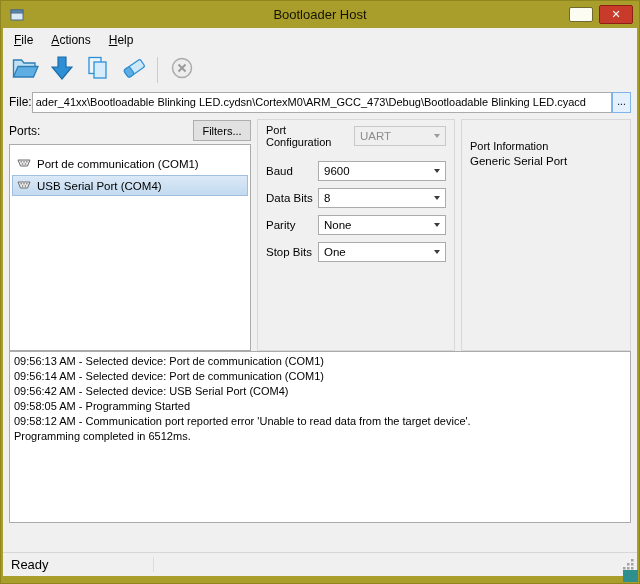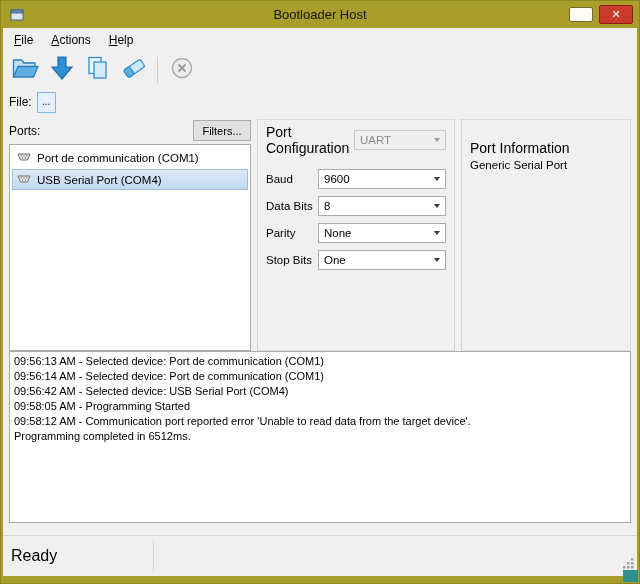--- a/index.html
+++ b/index.html
@@ -23,62 +23,62 @@
     display:flex;flex-direction:column;}
   
   .menubar{height:23px;display:flex;align-items:center;padding-left:2px;}
   .menu-item{padding:3px 9px;font-size:12px;}
   .menu-item::first-letter{text-decoration:underline;}
   
   .toolbar{height:38px;display:flex;align-items:center;padding-left:6px;gap:3px;}
   .tool-btn{width:33px;height:32px;display:flex;align-items:center;justify-content:center;}
   .tool-sep{width:1px;height:26px;background:#CCCCCC;margin:0 4px;}
   
-  .file-row{display:flex;align-items:center;margin:2px 6px 6px 6px;gap:5px;height:22px;}
+  .file-row{display:flex;align-items:center;margin:2px 6px 6px 6px;height:22px;}
   .file-label{font-size:12px;flex:0 0 auto;}
   .file-input{flex:1;height:21px;border:1px solid #ABABAB;background:#fff;font-size:11px;
     padding:0 3px;font-family:"Liberation Sans",sans-serif;min-width:0;}
   .browse-btn{width:19px;height:21px;border:1px solid #7EB4EA;background:#E4F0FB;font-size:10px;
     display:flex;align-items:center;justify-content:center;padding:0;line-height:1;
     font-family:"Liberation Sans",sans-serif;}
   
   .middle{display:flex;margin:0 6px;gap:6px;height:232px;}
   .ports-col{width:242px;display:flex;flex-direction:column;flex:0 0 auto;}
   .ports-header{height:23px;display:flex;align-items:center;justify-content:space-between;}
   .ports-label{font-size:12px;}
   .filters-btn{width:58px;height:21px;border:1px solid #ADADAD;background:#E1E1E1;font-size:11px;
     font-family:"Liberation Sans",sans-serif;}
-  .ports-list{flex:1;background:#fff;border:1px solid #ABABAB;margin-top:2px;padding-top:2px;}
+  .ports-list{flex:1;background:#fff;border:1px solid #ABABAB;margin-top:2px;padding-top:8px;}
   .port-item{height:22px;display:flex;align-items:center;gap:6px;padding-left:4px;
     font-size:11.5px;margin:0 2px;border:1px solid transparent;}
   .port-item.selected{background:linear-gradient(#DCE9F7,#C2DAF0);border:1px solid #9FBFDF;height:21px;}
   .group{border:1px solid #D8D8D8;background:#F0F0F0;}
   .config-group{width:198px;padding:4px 8px;flex:0 0 auto;}
   .config-header{display:flex;align-items:center;justify-content:space-between;}
-  .group-title{font-size:14px;}
+  .group-title{font-size:11px;}
   .config-rows{margin-top:13px;display:flex;flex-direction:column;gap:7px;}
   .config-row{display:flex;align-items:center;}
   .config-label{width:52px;font-size:11.5px;flex:0 0 auto;}
   .combo{flex:1;height:20px;background:#fff;border:1px solid #ABABAB;display:flex;align-items:center;
     justify-content:space-between;padding-left:5px;font-size:11.5px;min-width:0;}
   .combo-proto{flex:0 0 auto;width:92px;}
   .combo.disabled{background:#EFEFEF;color:#8C8C8C;border-color:#C9C9C9;}
   .combo-arrow{width:16px;display:flex;align-items:center;justify-content:center;flex:0 0 auto;}
   .arr{width:0;height:0;border-left:3.5px solid transparent;border-right:3.5px solid transparent;
     border-top:4px solid #3A3A3A;}
   .combo.disabled .arr{border-top-color:#9B9B9B;}
   .info-group{flex:1;padding:20px 8px;}
   .info-text{font-size:11.5px;margin-top:3px;}
   
   .log-label{margin:6px 6px 2px 6px;font-size:12px;height:14px;}
   .log-box{margin:0 6px;height:172px;background:#fff;border:1px solid #ABABAB;
     padding:2px 4px;font-size:11px;line-height:15px;overflow:hidden;}
   
-  .statusbar{margin-top:auto;height:41px;border-top:1px solid #D7D7D7;display:flex;align-items:center;
-    padding-left:8px;font-size:16px;position:relative;background:#F0F0F0;}
+  .statusbar{margin-top:auto;height:24px;border-top:1px solid #D7D7D7;display:flex;align-items:center;
+    padding-left:8px;font-size:13px;position:relative;background:#F0F0F0;}
   .status-sep{position:absolute;left:150px;top:4px;bottom:4px;width:1px;background:#DCDCDC;}
   .grip{position:absolute;right:2px;bottom:2px;}
   .desktop-corner{position:absolute;right:1px;bottom:1px;width:15px;height:12px;background:#2F8F8F;}
 </style>
 </head>
 <body>
 
 <div class="window">
 
   <div class="titlebar">
@@ -143,20 +143,21 @@
           <svg width="24" height="24" viewBox="0 0 24 24">
             <circle cx="12" cy="12" r="9.5" fill="#EDEDED" stroke="#ABABAB" stroke-width="1.5"></circle>
             <path d="M8.5 8.5 L15.5 15.5 M15.5 8.5 L8.5 15.5" stroke="#9B9B9B" stroke-width="2"></path>
           </svg>
         </span>
       </div>
     </div>
 
     <div class="file-row">
       <span class="file-label">File:</span>
+      <input class="file-input" value="ader_41xx\Bootloadable Blinking LED.cydsn\CortexM0\ARM_GCC_473\Debug\Bootloadable Blinking LED.cyacd" style="">
       <button class="browse-btn">...</button>
     </div>
 
     <div class="middle">
 
       <div class="ports-col">
         <div class="ports-header">
           <span class="ports-label">Ports:</span>
           <button class="filters-btn">Filters...</button>
         </div>

